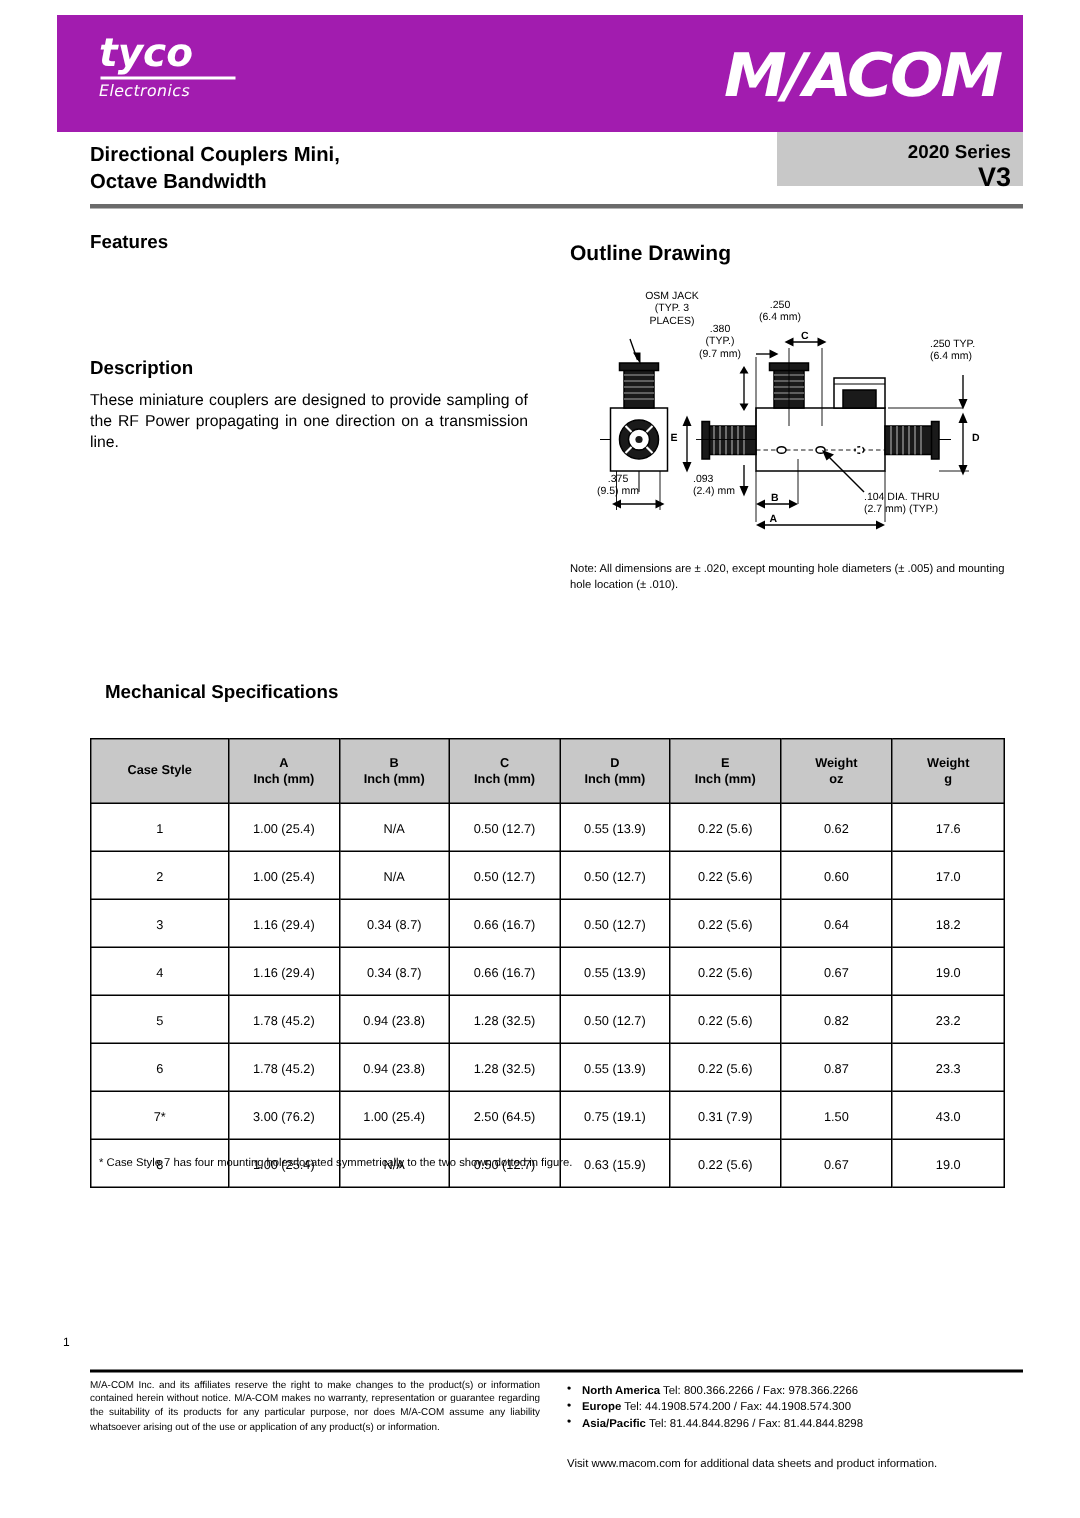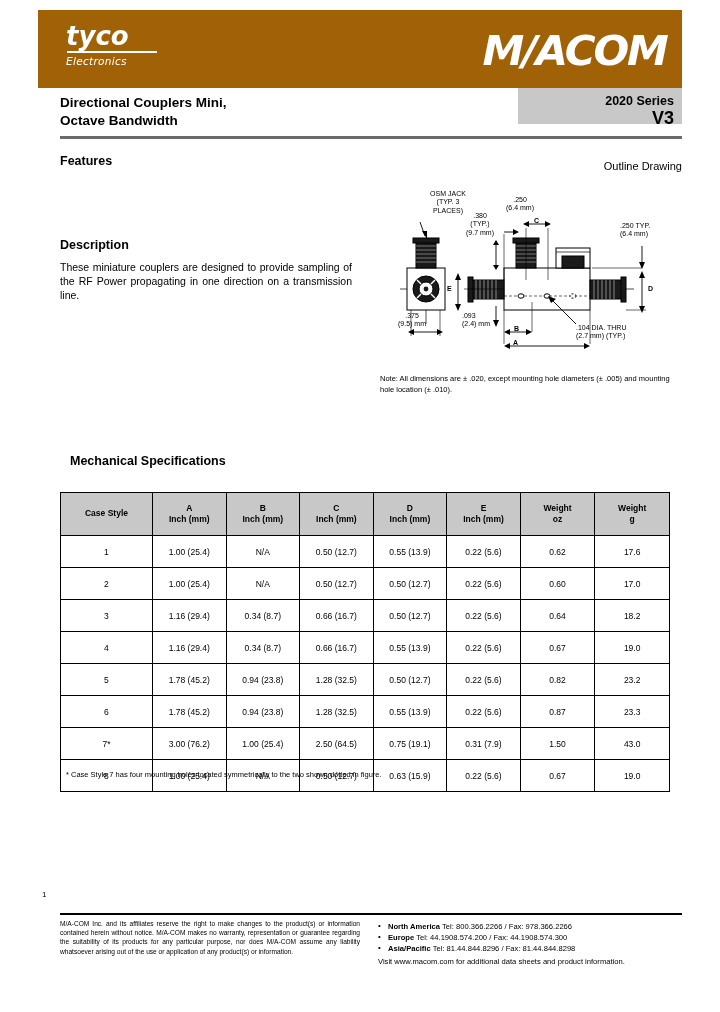--- a/index.html
+++ b/index.html
@@ -21,21 +21,21 @@
     top: 10px;
     width: 644px;
     height: 992px;
   }
 
   
   .header-bar {
     position: absolute;
     left: 0; top: 0;
     width: 644px; height: 78px;
-    background: #a16207;
+    background: #a21caf;
   }
   .tyco-logo {
     position: absolute;
     left: 28px; top: 12px;
     width: 180px;
   }
   .tyco-word {
     font-family: "DejaVu Sans", sans-serif;
     font-weight: bold;
     font-style: italic;
@@ -149,23 +149,22 @@
     text-align: justify;
   }
 
   
   .outline {
     position: absolute;
     left: 342px; top: 150px;
     width: 302px;
   }
   .outline-head {
-    font-size: 11px;
-    font-weight: normal;
-    text-align: right;
+    font-size: 14px;
+    font-weight: bold;
   }
   .drawing-wrap {
     position: relative;
     margin-top: 12px;
     width: 300px;
     height: 180px;
   }
   .note {
     position: absolute;
     left: 342px; top: 364px;
@@ -251,21 +250,21 @@
     line-height: 11px;
   }
   .contacts li::before {
     content: "\2022";
     position: absolute;
     left: 0; top: -1px;
     font-size: 8px;
   }
   .region { font-weight: bold; }
   .visit {
-    margin-top: 3px;
+    margin-top: 17px;
     font-size: 7.6px;
   }
   .dim-label {
     position: absolute;
     font-size: 7px;
     line-height: 8.4px;
     font-family: "Liberation Sans", sans-serif;
     white-space: pre-line;
   }
 </style>

